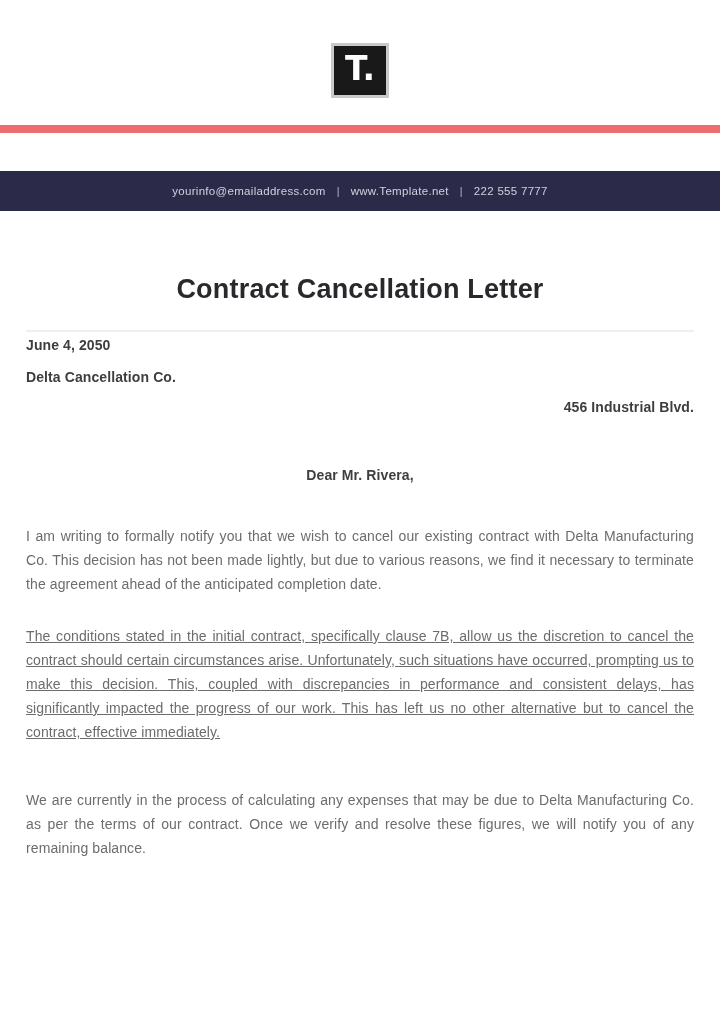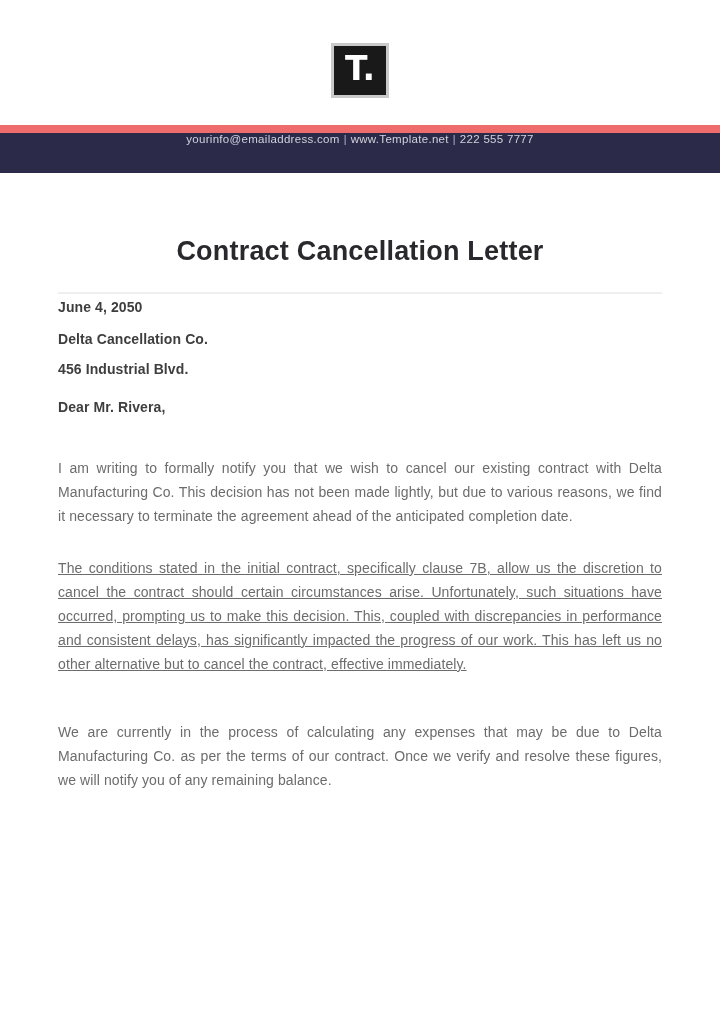--- a/index.html
+++ b/index.html
@@ -40,31 +40,32 @@
   .accent-stripe {
     margin-top: 27px;
     height: 8px;
     width: 100%;
   }
 
   .top-bar {
     height: 40px;
     width: 100%;
     display: flex;
-    align-items: flex-start;
+    align-items: center;
     justify-content: center;
-    gap: 4px;
+    gap: 11px;
     color: #d2d1df;
     font-size: 11.5px;
     letter-spacing: 0.3px;
+    margin-top: 38px;
   }
   .top-bar .sep { color: #b9b8cc; font-size: 10.5px; }
 
   
-  .content { padding: 0 58px; }
+  .content { padding: 0 26px; }
 
   .title {
     margin-top: 62px;
     text-align: center;
     font-size: 27px;
     line-height: 32px;
     font-weight: 700;
     color: #29292d;
     letter-spacing: 0.2px;
   }
@@ -80,23 +81,23 @@
     font-weight: 700;
     color: #3e3e3e;
     line-height: 18px;
     letter-spacing: 0.1px;
   }
   .company-name    { margin-top: 35px; }
   .company-address { margin-top: 11px; }
   .letter-date     { margin-top: 4px; }
   .recipient-name  { margin-top: 42px; }
   .recipient-co    { margin-top: 14px; }
-  .recipient-street{ margin-top: 12px; }
+  .recipient-street{ margin-top: 12px; text-align: right; }
   .recipient-city  { margin-top: 11px; }
-  .salutation      { margin-top: 20px; }
+  .salutation      { margin-top: 50px; text-align: center; }
 
   .body-para {
     font-size: 14px;
     color: #6c6c6c;
     line-height: 24px;
     text-align: justify;
     letter-spacing: 0.1px;
   }
   .para-1 { margin-top: 40px; }
   .para-2 { margin-top: 28px; text-decoration: underline; }

